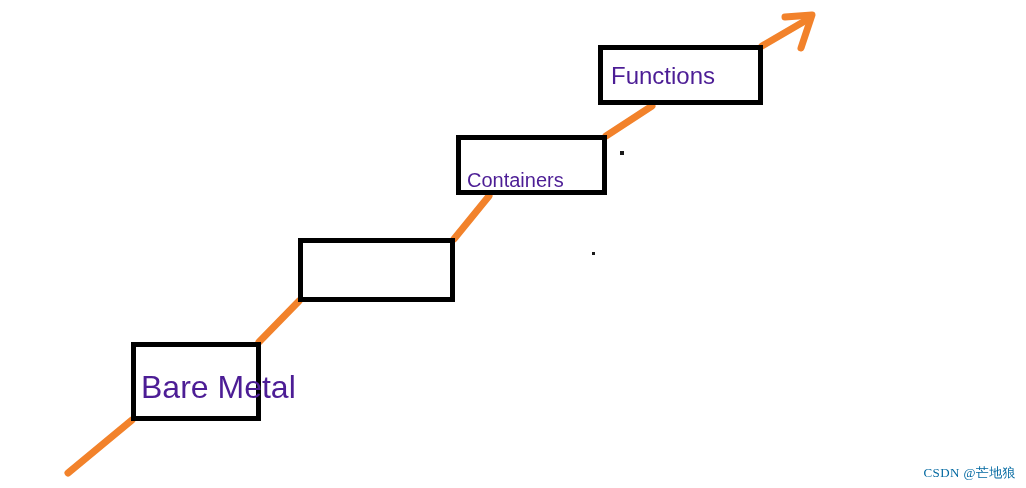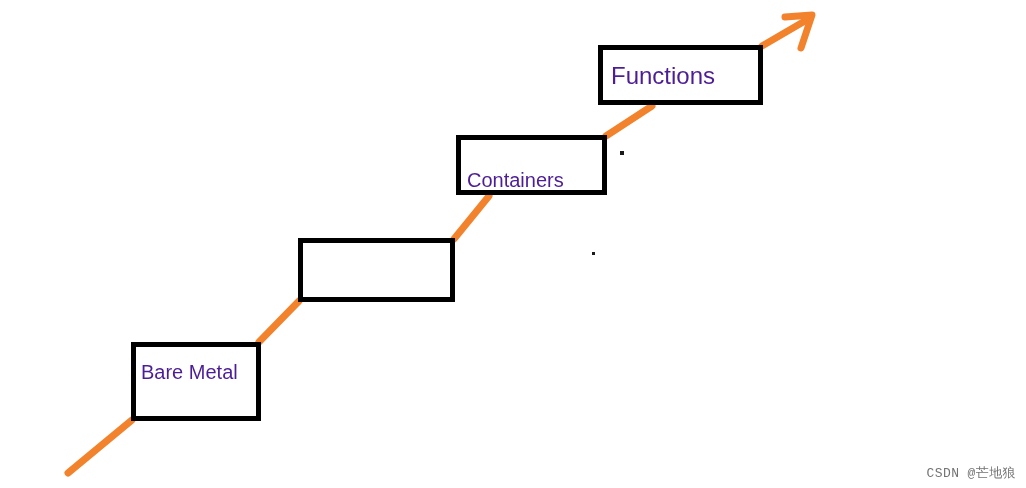--- a/index.html
+++ b/index.html
@@ -42,23 +42,23 @@
   }
   .speck {
     position: absolute;
     background: #1a1a1a;
     z-index: 5;
   }
   #watermark {
     position: absolute;
     right: 10px;
     bottom: 6px;
-    color: #737373;
+    color: #0369a1;
     font-size: 13px;
-    font-family: Liberation Mono, monospace;
+    font-family: Liberation Serif, serif;
     letter-spacing: 0.4px;
     z-index: 6;
     white-space: nowrap;
   }
 </style>
 </head>
 <body>
 
 <div id="canvas">
 
@@ -69,21 +69,21 @@
         <line x1="454" y1="239" x2="489" y2="196"></line>
         <line x1="606" y1="136" x2="652" y2="106"></line>
         <line x1="762" y1="46" x2="810" y2="18"></line>
       </g>
     <g id="arrow-head" stroke="#F2822B" stroke-width="7" stroke-linecap="round" stroke-linejoin="round" fill="none">
         <path d="M 785 17 L 812 15 L 801 48"></path>
       </g>
   </svg>
 
   <div class="stage-box" style="left:131px; top:342px; width:130px; height:79px;"></div>
-  <div class="stage-label" style="left:141px; top:361px; font-size:20px;">Bare Metal</div>
+  <div class="stage-label" style="left:141px; top:369px; font-size:32px;">Bare Metal</div>
 
   <div class="stage-box" style="left:298px; top:238px; width:157px; height:64px;"></div>
 
   <div class="stage-box" style="left:456px; top:135px; width:151px; height:60px;"></div>
   <div class="stage-label" style="left:467px; top:152px; font-size:20px;margin-top:17px;">Containers</div>
 
   <div class="stage-box" style="left:598px; top:45px; width:165px; height:60px;"></div>
   <div class="stage-label" style="left:611px; top:62px; font-size:24px;">Functions</div>
 
   <div class="speck" style="left:620px; top:151px; width:4px; height:4px;"></div>

